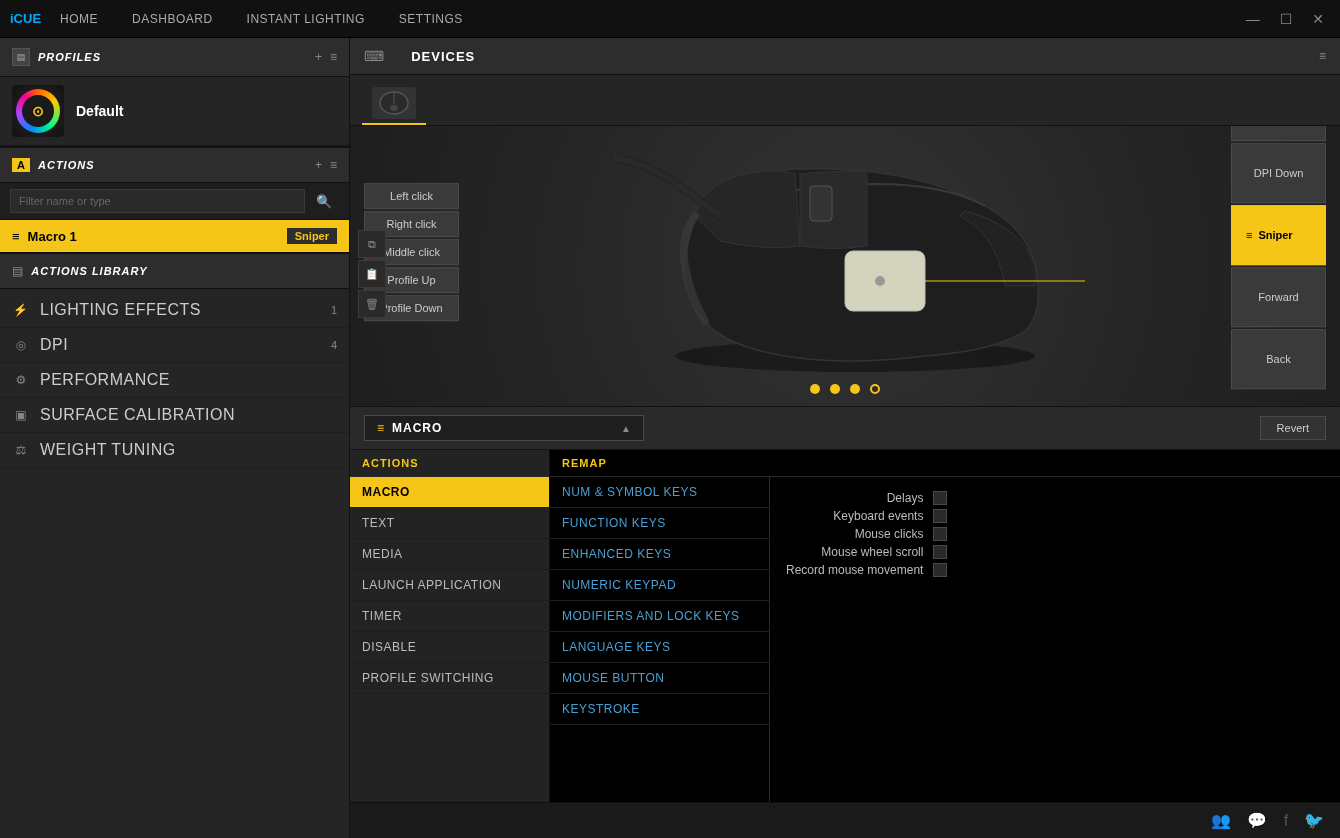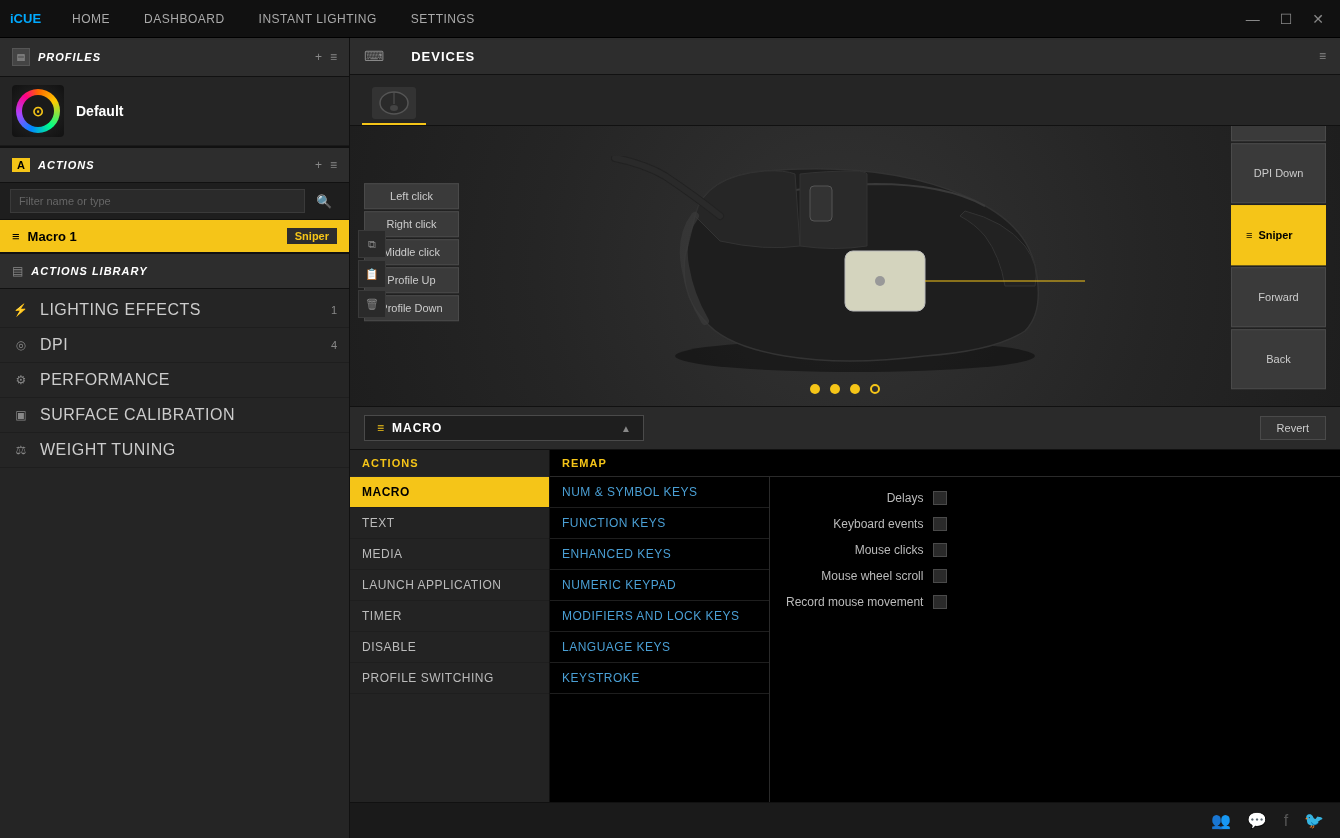--- a/index.html
+++ b/index.html
@@ -19,21 +19,21 @@
       height: 38px;
       display: flex;
       align-items: center;
       padding: 0 10px;
       border-bottom: 1px solid #000;
     }
     #titlebar .app-name {
       color: #00aaff;
       font-weight: bold;
       font-size: 13px;
-      margin-right: 15px;
+      margin-right: 3px;
     }
     #titlebar nav {
       display: flex;
       gap: 2px;
       flex: 1;
     }
     #titlebar nav .nav-item {
       color: #aaa;
       padding: 8px 16px;
       cursor: pointer;
@@ -527,21 +527,21 @@
       text-transform: uppercase;
       letter-spacing: 0.5px;
       border-bottom: 1px solid #1e1e1e;
     }
 
     
     .checkboxes-panel {
       padding: 14px 16px;
       display: flex;
       flex-direction: column;
-      gap: 12px;
+      gap: 4px;
     }
     .checkbox-row {
       display: flex;
       align-items: center;
       justify-content: flex-end;
       gap: 10px;
     }
     .checkbox-label {
       color: #bbb;
       font-size: 12px;
@@ -823,20 +823,21 @@
         <div class="remap-col">
           <div class="col-header">REMAP</div>
           <div class="remap-content">
             <div class="remap-left">
               <div class="remap-item">NUM &amp; SYMBOL KEYS</div>
               <div class="remap-item">FUNCTION KEYS</div>
               <div class="remap-item">ENHANCED KEYS</div>
               <div class="remap-item">NUMERIC KEYPAD</div>
               <div class="remap-item">MODIFIERS AND LOCK KEYS</div>
               <div class="remap-item">LANGUAGE KEYS</div>
+              <div class="remap-item">MOUSE BUTTON</div>
               <div class="remap-item">KEYSTROKE</div>
             </div>
 
             <div class="checkboxes-panel">
               <div class="checkbox-row">
                 <span class="checkbox-label">Delays</span>
                 <div class="checkbox-box"></div>
               </div>
               <div class="checkbox-row">
                 <span class="checkbox-label">Keyboard events</span>

